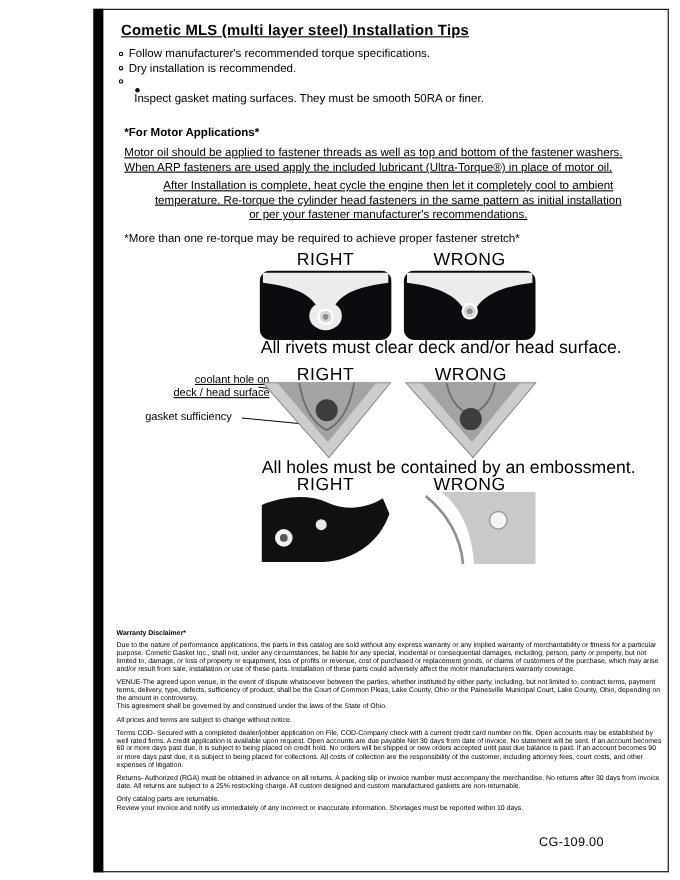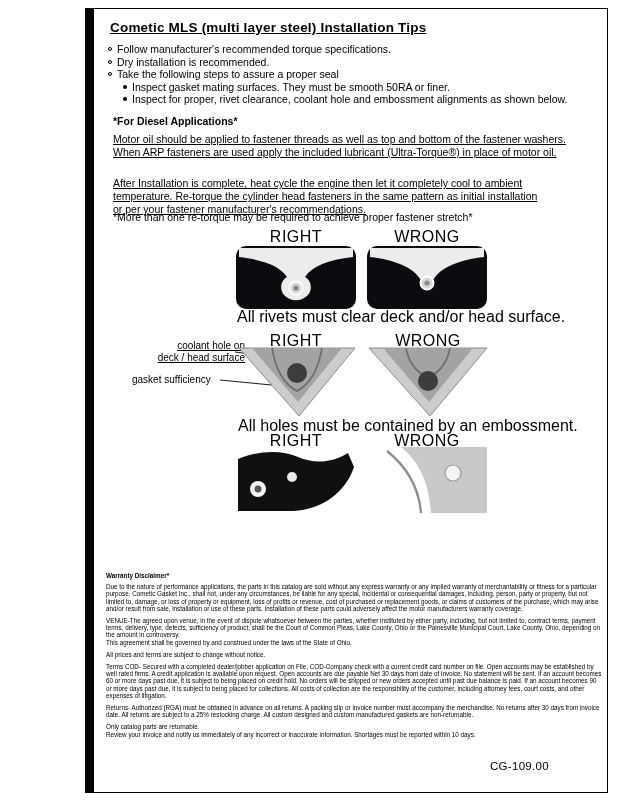--- a/index.html
+++ b/index.html
@@ -14,21 +14,21 @@
   .frame { left:85px; top:8px; width:523px; height:785px; border:1px solid #000; }
   .leftbar { left:85px; top:8px; width:9px; height:785px; background:#000; }
   .title { font-size:13.5px; font-weight:bold; text-decoration:underline; letter-spacing:.2px; }
   .body-text { font-size:10.5px; line-height:13px; }
   .prewrap { white-space:pre-line;text-decoration:underline; }
   .bold { font-weight:bold; }
   .bullets { width:470px; }
   .bullet-line { display:flex; align-items:flex-start; font-size:10.5px; line-height:12.6px; }
   .marker-circle { width:4px; height:4px; border:1px solid #000; border-radius:50%; margin:4px 5px 0 1px; flex:none; }
   .marker-dot { width:4px; height:4px; background:#000; border-radius:50%; margin:4px 5px 0 1px; flex:none; }
-  .sub { margin-left:15px; }
+  .sub { margin-left:15px;flex-direction:column; }
   .fig-head { font-size:16px; text-align:center; width:120px; letter-spacing:.5px; }
   .caption { font-size:16px; line-height:12.5px; }
   .callout { font-size:10px; line-height:11.5px;margin-left:12px; }
   .legal { width:497px; font-size:6.3px; line-height:7.2px; }
   .legal p { margin-bottom:5px; white-space:pre-line; }
   .legal-heading { font-weight:bold; font-size:6.3px; margin-bottom:4px; }
   .code { font-size:11.5px; letter-spacing:.3px; }
 </style>
 </head>
 <body>
@@ -44,36 +44,31 @@
     <div class="bullet-line">
       <span class="marker-circle"></span>
       <span>Follow manufacturer's recommended torque specifications.</span>
     </div>
     <div class="bullet-line">
       <span class="marker-circle"></span>
       <span>Dry installation is recommended.</span>
     </div>
     <div class="bullet-line">
       <span class="marker-circle"></span>
-      <span>Take the following steps to assure a proper seal</span>
     </div>
     <div class="bullet-line sub">
       <span class="marker-dot"></span>
       <span>Inspect gasket mating surfaces.  They must be smooth 50RA or finer.</span>
     </div>
-    <div class="bullet-line sub">
-      <span class="marker-dot"></span>
-      <span>Inspect for proper, rivet clearance, coolant hole and embossment alignments as shown below.</span>
-    </div>
   </div>
 
-  <div class="abs body-text bold" style="left:113px; top:115px;">*For Diesel Applications*</div>
+  <div class="abs body-text bold" style="left:113px; top:115px;">*For Motor Applications*</div>
   <div class="abs body-text prewrap" style="left:113px; top:133px; width:480px;">Motor oil should be applied to fastener threads as well as top and bottom of the fastener washers.
 When ARP fasteners are used apply the included lubricant (Ultra-Torque®) in place of motor oil.</div>
-  <div class="abs body-text prewrap" style="left:113px; top:177px; width:480px;">After Installation is complete, heat cycle the engine then let it completely cool to ambient
+  <div class="abs body-text prewrap" style="left:113px; top:163px; width:480px;text-align:center;">After Installation is complete, heat cycle the engine then let it completely cool to ambient
 temperature. Re-torque the cylinder head fasteners in the same pattern as initial installation
 or per your fastener manufacturer's recommendations.</div>
   <div class="abs body-text" style="left:113px; top:211px;">*More than one re-torque may be required to achieve proper fastener stretch*</div>
 
   <div class="abs fig-head" style="left:236px; top:228px;">RIGHT</div>
   <div class="abs fig-head" style="left:367px; top:228px;">WRONG</div>
 
   <div class="abs" style="left:236px; top:246px;">
     <svg width="120" height="63" viewBox="0 0 120 63">
       <rect width="120" height="63" rx="10" fill="#0c0c10"></rect>

